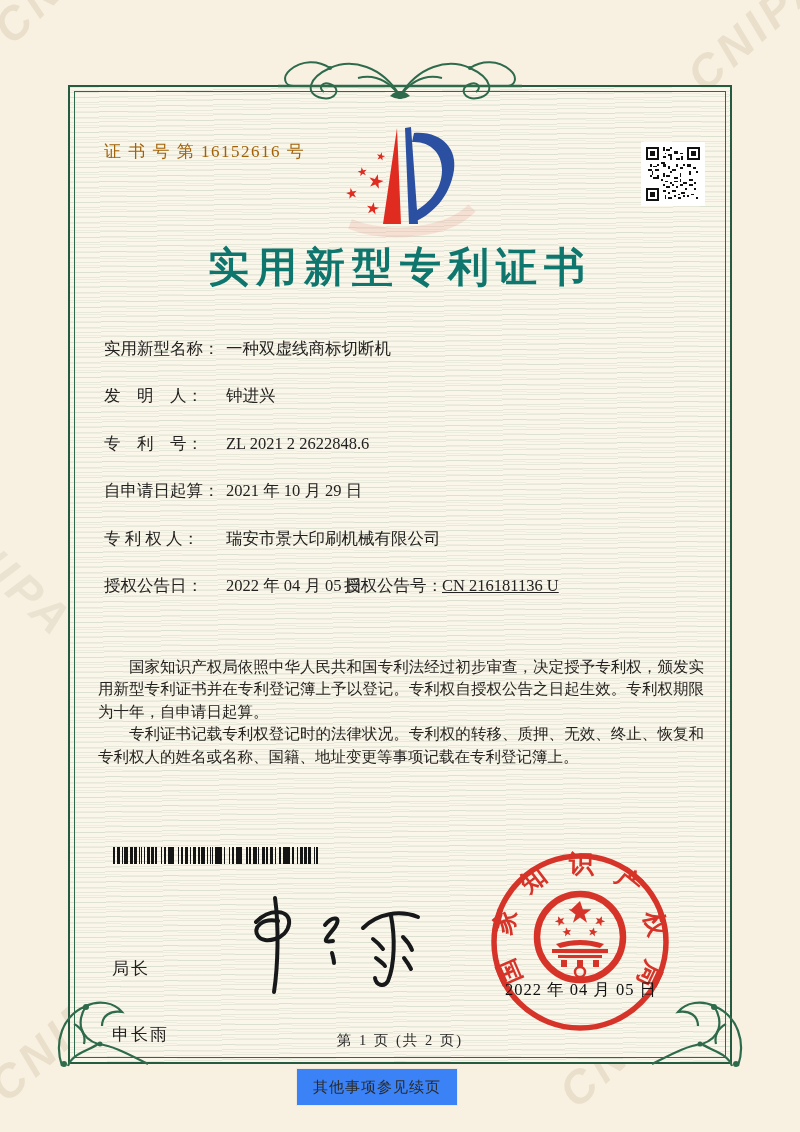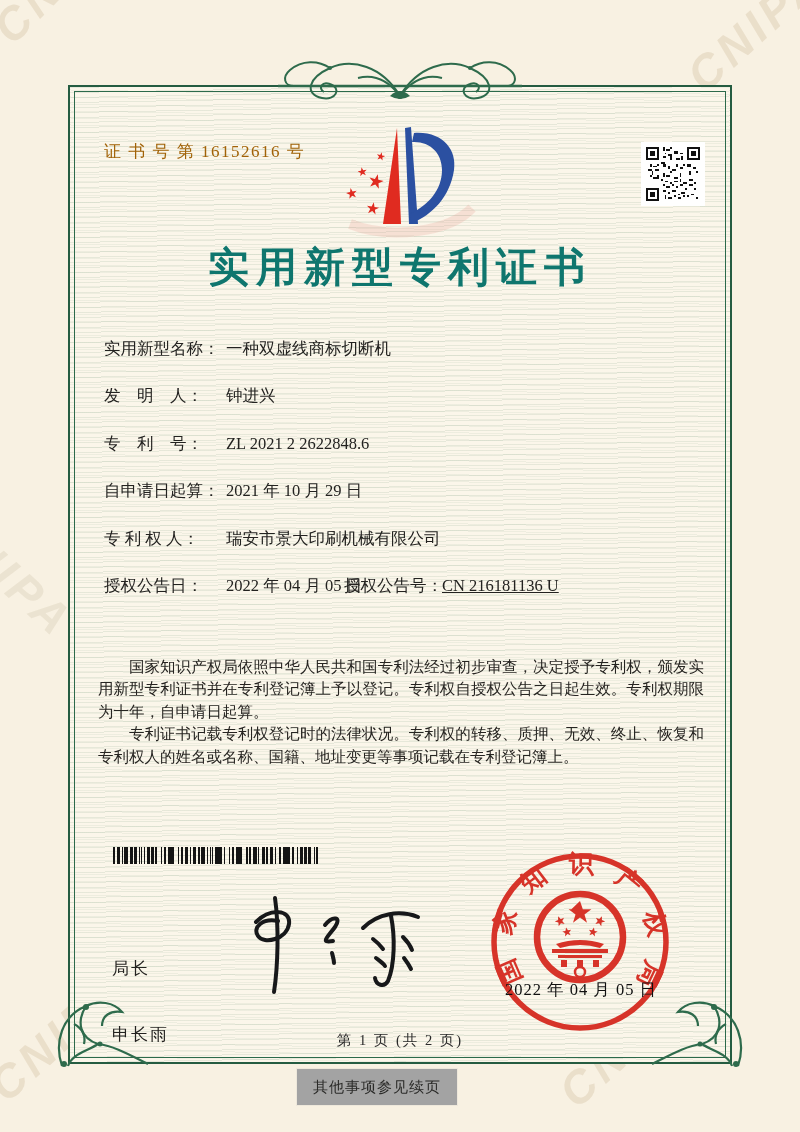--- a/index.html
+++ b/index.html
@@ -71,21 +71,21 @@
   .seal-date{
     position:absolute; left:492px; top:979px; width:178px; text-align:center;
     font-size:16.5px; color:#101010; letter-spacing:1px; font-weight:400;
   }
   .page-no{
     position:absolute; left:0; top:1031px; width:100%; text-align:center;
     font-size:14.5px; color:#2a2a2a; letter-spacing:2px;
   }
   .cont-box{
     position:absolute; left:296px; top:1068px; width:162px; height:38px;
-    background:#a3a3a3; border:1px solid #eee8db; display:flex; align-items:center; justify-content:center;
+    background:#3b82f6; border:1px solid #eee8db; display:flex; align-items:center; justify-content:center;
     font-size:15px; letter-spacing:1px; color:#2a2a28;
   }
 </style>
 </head>
 <body>
 
 <div class="page">
 
   <span class="wm" style="left:-18px;top:16px;transform:rotate(-45deg);">CNIPA</span>
   <span class="wm" style="left:676px;top:62px;transform:rotate(-42deg);">CNIPA</span>

